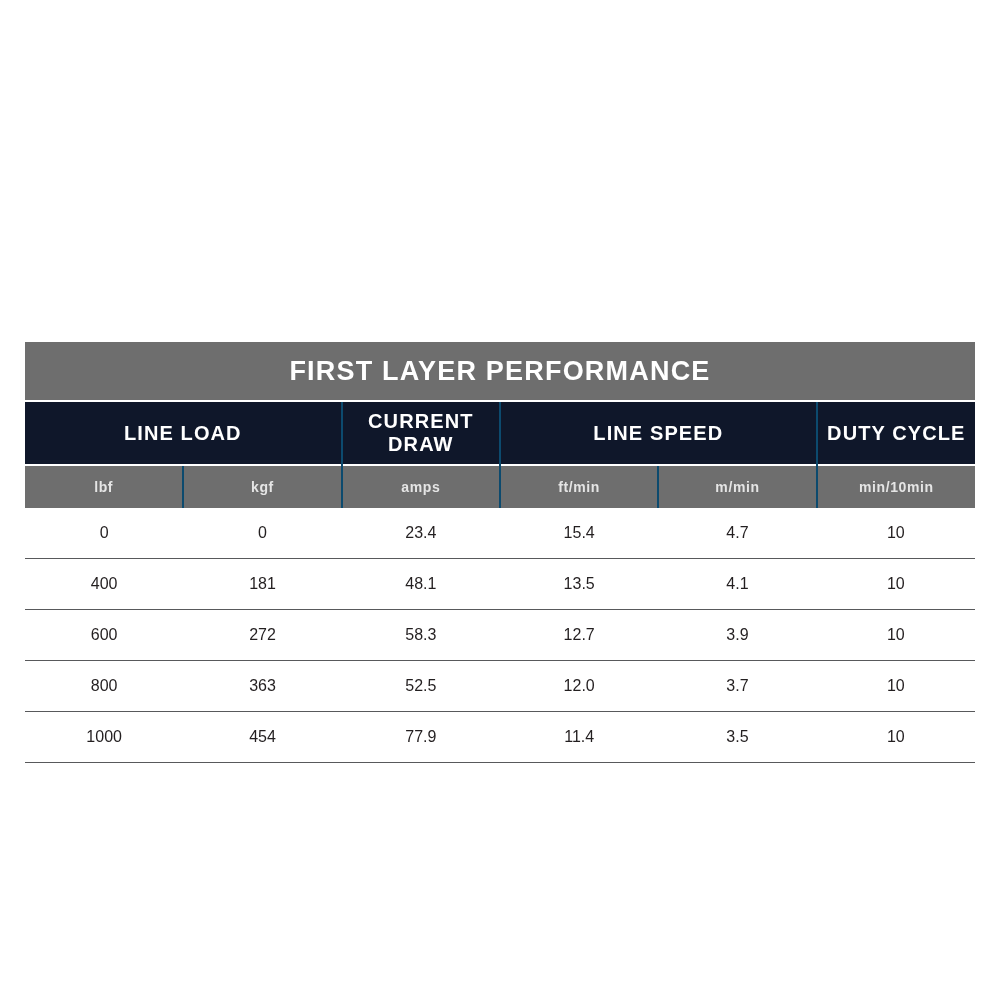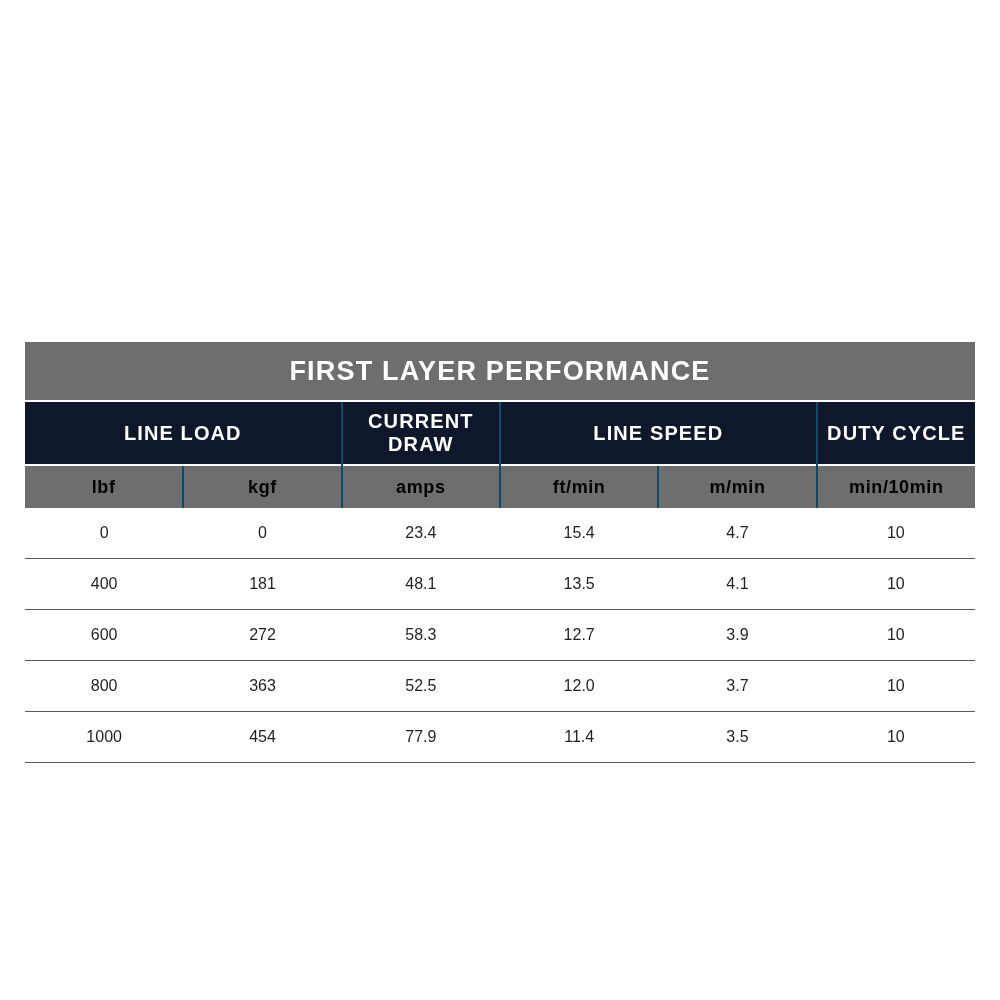--- a/index.html
+++ b/index.html
@@ -56,23 +56,23 @@
     letter-spacing: 1.1px;
     height: 28px;
     vertical-align: middle;
     border-top: 2px solid #ffffff;
   }
   .grp-sep {
     border-left: 2px solid #0c4a6e;
   }
   .unit-cell {
     background: #6e6e6e;
-    color: #000000;
+    color: #e5e5e5;
     text-align: center;
-    font-size: 18px;
+    font-size: 14px;
     font-weight: bold;
     letter-spacing: 0.6px;
     height: 26px;
     vertical-align: middle;
     border-top: 2px solid #ffffff;
   }
   .data-cell {
     text-align: center;
     font-size: 16px;
     color: #231f20;

